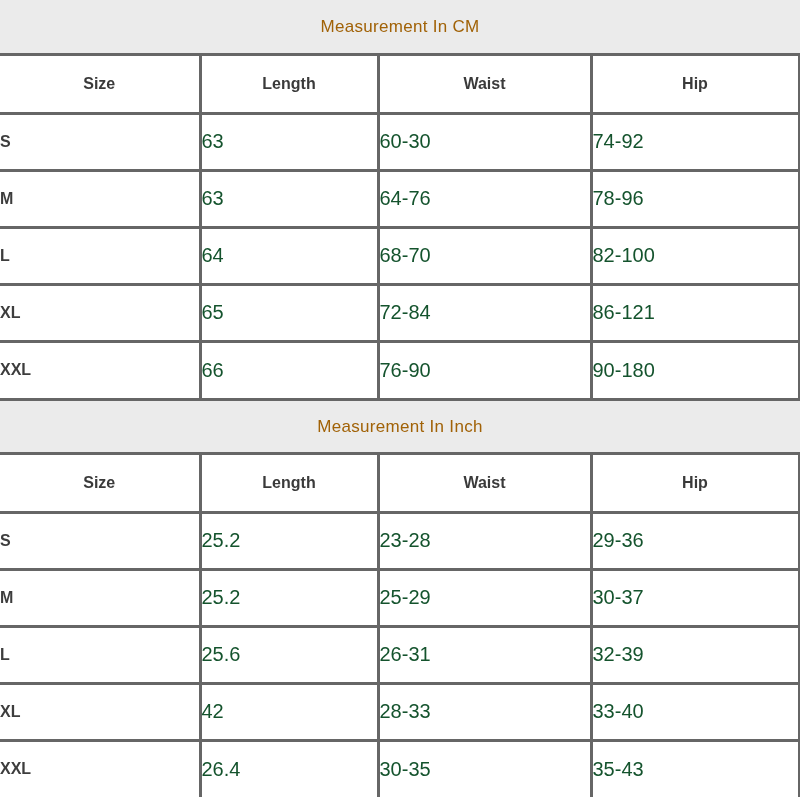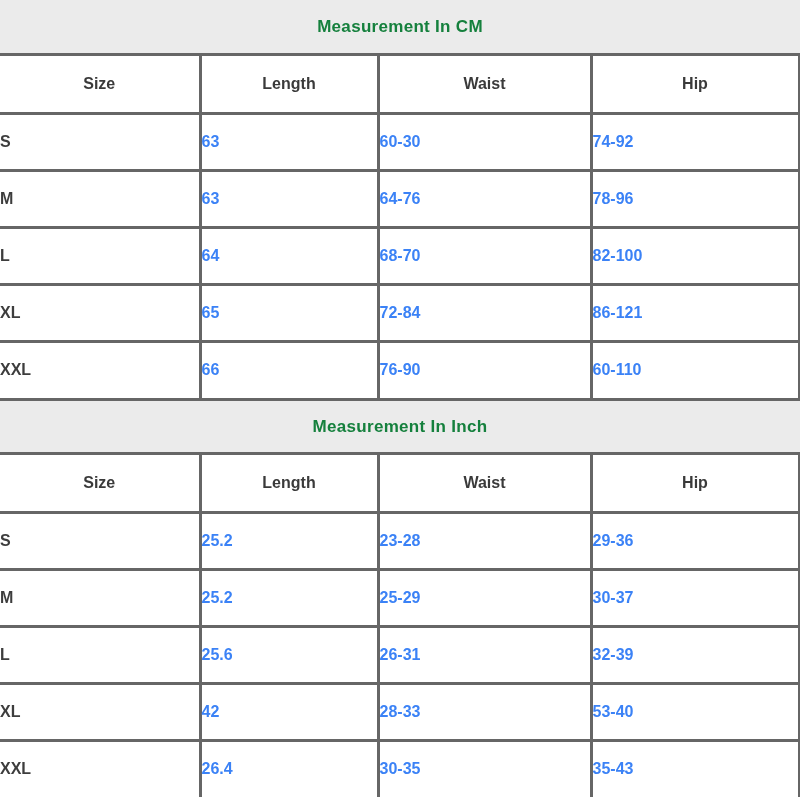--- a/index.html
+++ b/index.html
@@ -30,22 +30,22 @@
     justify-content: center;
     box-sizing: border-box;
     border-bottom: 3px solid #666666;
   }
   .section-banner.second {
     border-top: 3px solid #666666;
     height: 57px;
   }
   .section-banner-text {
     font-size: 17px;
-    font-weight: bold;
-    color: #15803d;
+    font-weight: normal;
+    color: #a16207;
     letter-spacing: 0.3px;
   }
 
   
   table.measure-table {
     width: 800px;
     border-collapse: collapse;
     table-layout: fixed;
   }
   table.measure-table col.c-size   { width: 200px; }
@@ -81,23 +81,23 @@
     font-size: 16px;
     font-weight: bold;
     color: #3a3a3a;
   }
   .size-cell {
     font-size: 16px;
     font-weight: bold;
     color: #3d3d3d;
   }
   .value-cell {
-    font-size: 16px;
-    font-weight: bold;
-    color: #3b82f6;
+    font-size: 20px;
+    font-weight: normal;
+    color: #14532d;
   }
 </style>
 </head>
 <body>
 
 <div class="size-chart">
 
   <div class="section-banner">
     <span class="section-banner-text">Measurement In CM</span>
   </div>
@@ -139,21 +139,21 @@
       <tr>
         <td class="size-cell">XL</td>
         <td class="value-cell">65</td>
         <td class="value-cell">72-84</td>
         <td class="value-cell">86-121</td>
       </tr>
       <tr>
         <td class="size-cell">XXL</td>
         <td class="value-cell">66</td>
         <td class="value-cell">76-90</td>
-        <td class="value-cell">60-110</td>
+        <td class="value-cell">90-180</td>
       </tr>
     </tbody>
   </table>
 
   <div class="section-banner second">
     <span class="section-banner-text">Measurement In Inch</span>
   </div>
 
   <table class="measure-table">
     <colgroup>
@@ -186,21 +186,21 @@
       <tr>
         <td class="size-cell">L</td>
         <td class="value-cell">25.6</td>
         <td class="value-cell">26-31</td>
         <td class="value-cell">32-39</td>
       </tr>
       <tr>
         <td class="size-cell">XL</td>
         <td class="value-cell">42</td>
         <td class="value-cell">28-33</td>
-        <td class="value-cell">53-40</td>
+        <td class="value-cell">33-40</td>
       </tr>
       <tr>
         <td class="size-cell">XXL</td>
         <td class="value-cell">26.4</td>
         <td class="value-cell">30-35</td>
         <td class="value-cell">35-43</td>
       </tr>
     </tbody>
   </table>
 

